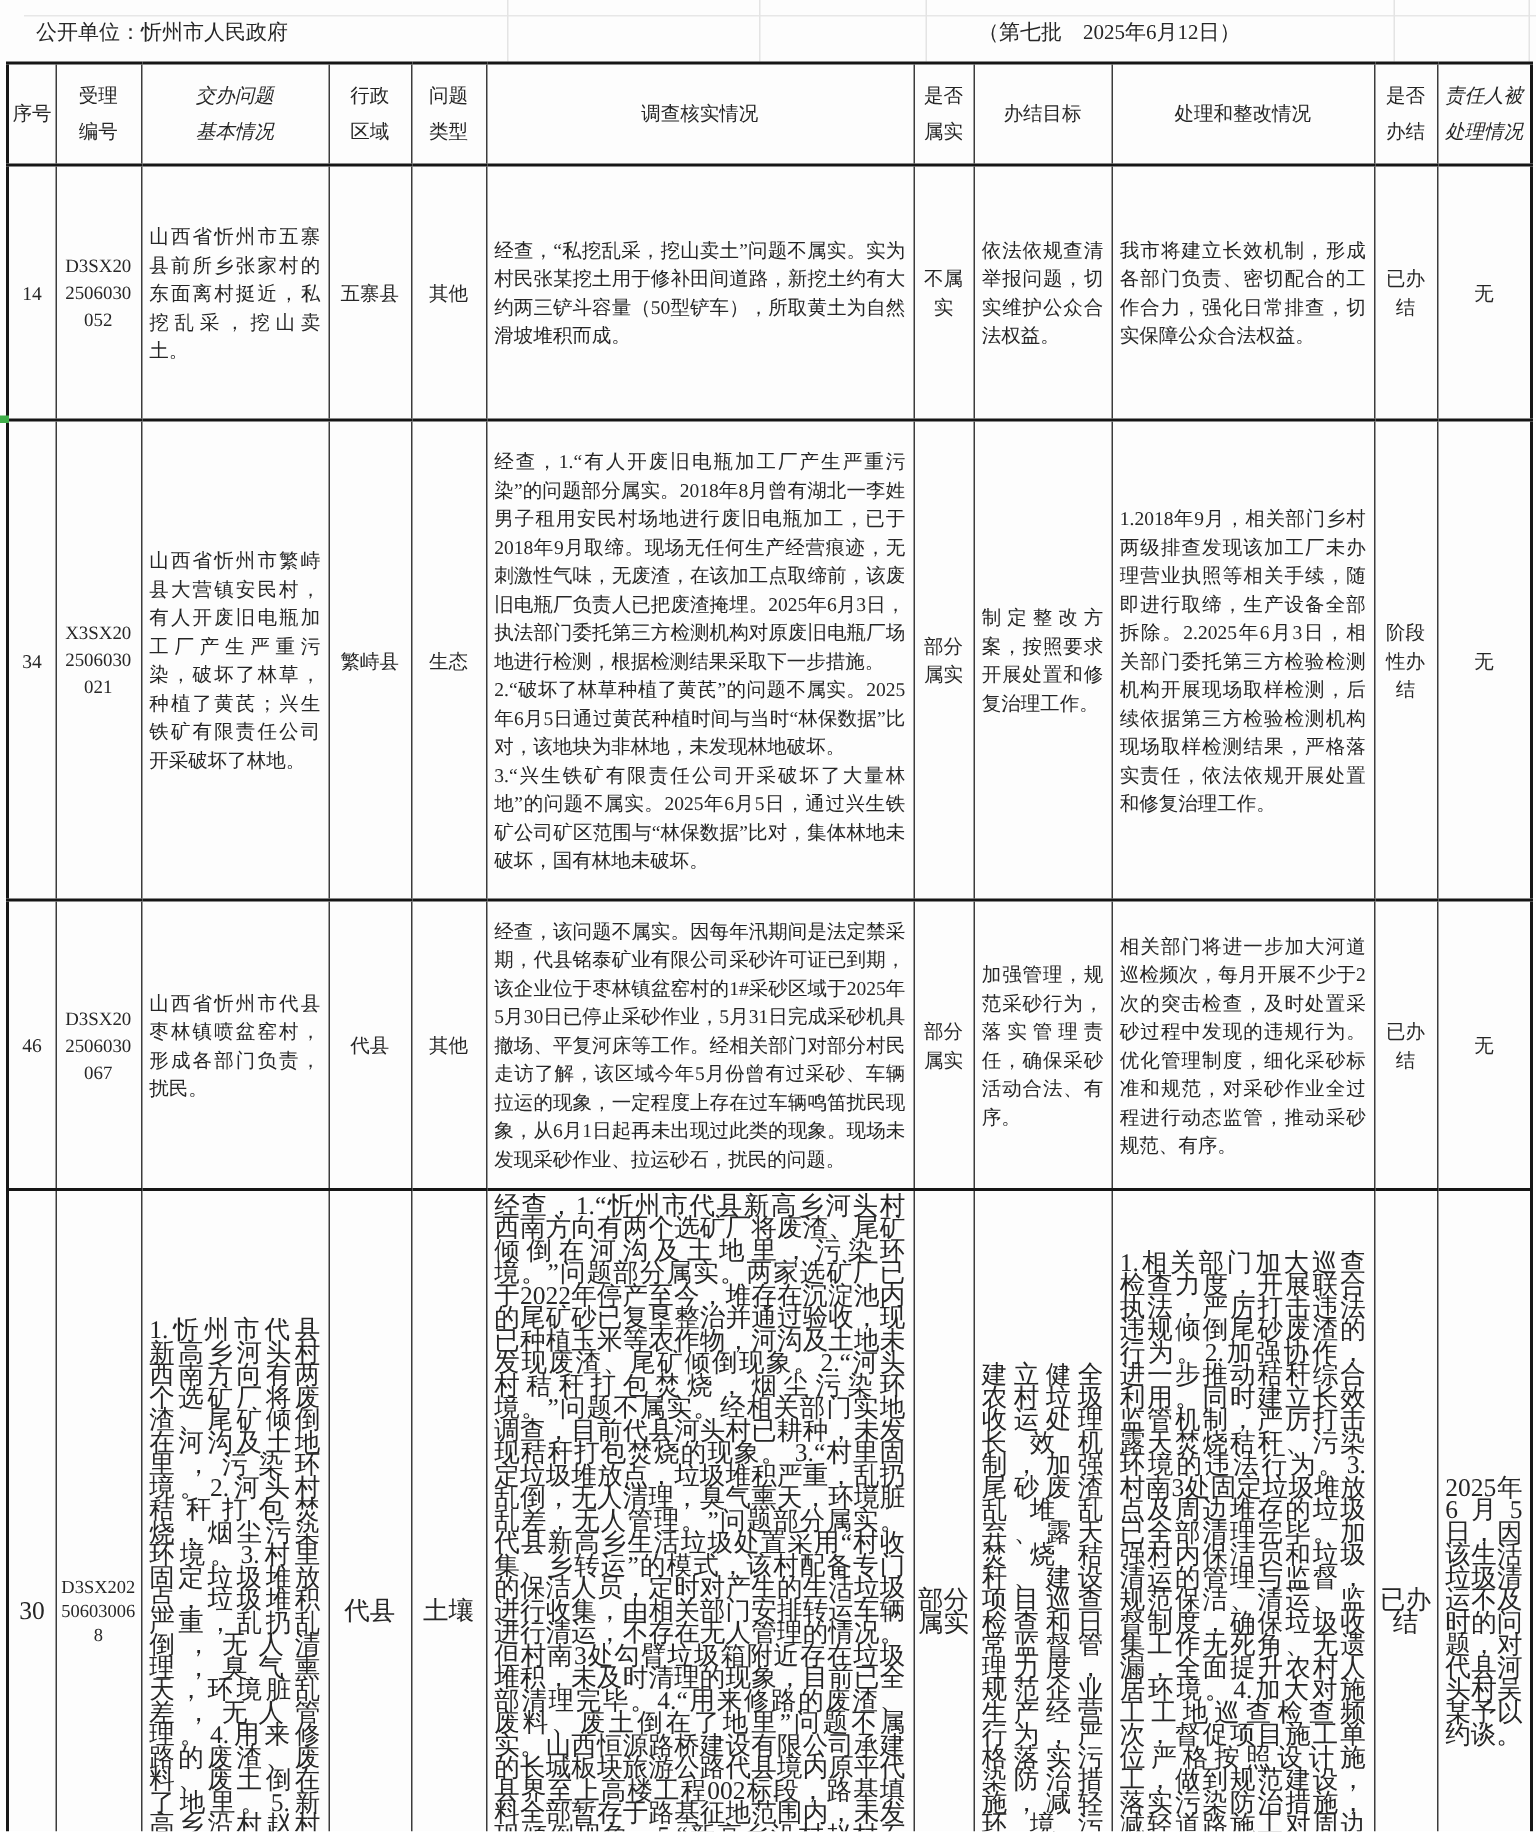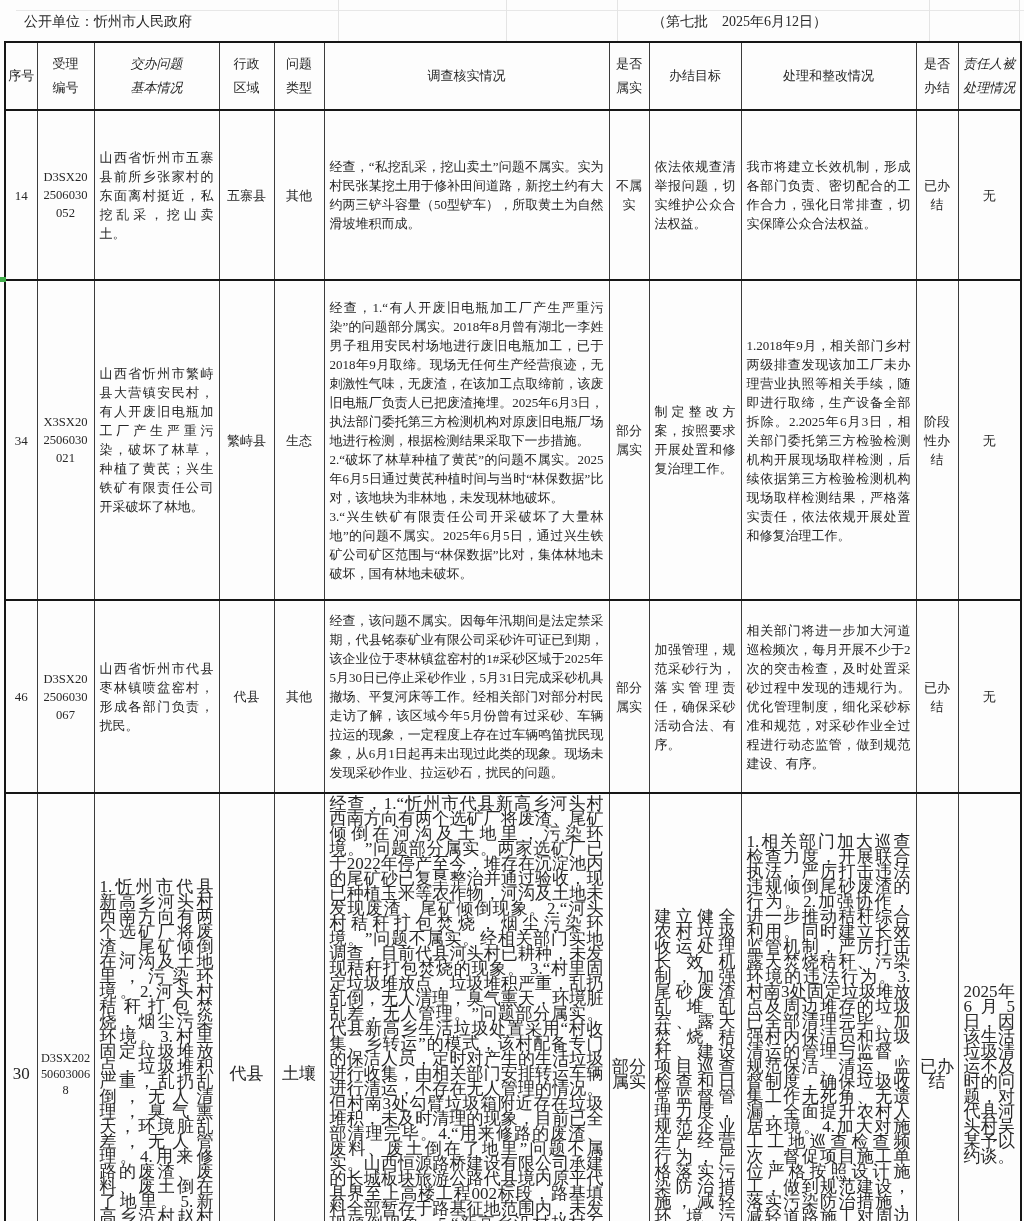--- a/index.html
+++ b/index.html
@@ -134,21 +134,21 @@
       </tr>
       <tr class="r46">
         <td class="center">46</td>
         <td class="c-no">D3SX202506030067</td>
         <td>山西省忻州市代县枣林镇喷盆窑村，形成各部门负责，扰民。</td>
         <td class="center">代县</td>
         <td class="center">其他</td>
         <td>经查，该问题不属实。因每年汛期间是法定禁采期，代县铭泰矿业有限公司采砂许可证已到期，该企业位于枣林镇盆窑村的1#采砂区域于2025年5月30日已停止采砂作业，5月31日完成采砂机具撤场、平复河床等工作。经相关部门对部分村民走访了解，该区域今年5月份曾有过采砂、车辆拉运的现象，一定程度上存在过车辆鸣笛扰民现象，从6月1日起再未出现过此类的现象。现场未发现采砂作业、拉运砂石，扰民的问题。</td>
         <td class="center">部分属实</td>
         <td>加强管理，规范采砂行为，落实管理责任，确保采砂活动合法、有序。</td>
-        <td>相关部门将进一步加大河道巡检频次，每月开展不少于2次的突击检查，及时处置采砂过程中发现的违规行为。优化管理制度，细化采砂标准和规范，对采砂作业全过程进行动态监管，做到规范建设、有序。</td>
+        <td>相关部门将进一步加大河道巡检频次，每月开展不少于2次的突击检查，及时处置采砂过程中发现的违规行为。优化管理制度，细化采砂标准和规范，对采砂作业全过程进行动态监管，推动采砂规范、有序。</td>
         <td class="center">已办结</td>
         <td class="center">无</td>
       </tr>
       <tr class="r60">
         <td class="center">30</td>
         <td class="c-no">D3SX202506030068</td>
         <td>1.忻州市代县新高乡河头村西南方向有两个选矿厂将废渣、尾矿倾倒在河沟及土地里，污染环境。2.河头村秸秆打包焚烧，烟尘污染环境。3.村里固定垃圾堆放点，垃圾堆积严重，乱扔乱倒，无人清理，臭气熏天，环境脏乱差，无人管理。4.用来修路的废渣、废料、废土倒在了地里。5.新高乡沿村赵村石料厂碎石时有噪声扰民，扬尘污染。</td>
         <td class="center">代县</td>
         <td class="center">土壤</td>
         <td>经查，1.“忻州市代县新高乡河头村西南方向有两个选矿厂将废渣、尾矿倾倒在河沟及土地里，污染环境。”问题部分属实。两家选矿厂已于2022年停产至今，堆存在沉淀池内的尾矿砂已复垦整治并通过验收，现已种植玉米等农作物，河沟及土地未发现废渣、尾矿倾倒现象。2.“河头村秸秆打包焚烧，烟尘污染环境。”问题不属实。经相关部门实地调查，目前代县河头村已耕种，未发现秸秆打包焚烧的现象。 3.“村里固定垃圾堆放点，垃圾堆积严重，乱扔乱倒，无人清理，臭气熏天，环境脏乱差，无人管理。”问题部分属实。代县新高乡生活垃圾处置采用“村收集、乡转运”的模式，该村配备专门的保洁人员，定时对产生的生活垃圾进行收集，由相关部门安排转运车辆进行清运，不存在无人管理的情况。但村南3处勾臂垃圾箱附近存在垃圾堆积，未及时清理的现象，目前已全部清理完毕。4.“用来修路的废渣、废料、废土倒在了地里”问题不属实。山西恒源路桥建设有限公司承建的长城板块旅游公路代县境内原平代县界至上高楼工程002标段，路基填料全部暂存于路基征地范围内，未发现倾倒现象。5.“新高乡沿村赵村石料厂碎石时有噪声扰民，扬尘污染。”问题不属实。新高乡赵村现有3户石料加工企业，其中两户目前现场无生产原料及产品，仅留存部分生产设备，未发现生产痕迹；另一户企业因市场及自身经营不善的原因已于2023年5月自行拆除全部生产设备，不存在噪声扰民、扬尘污染的问题。</td>

